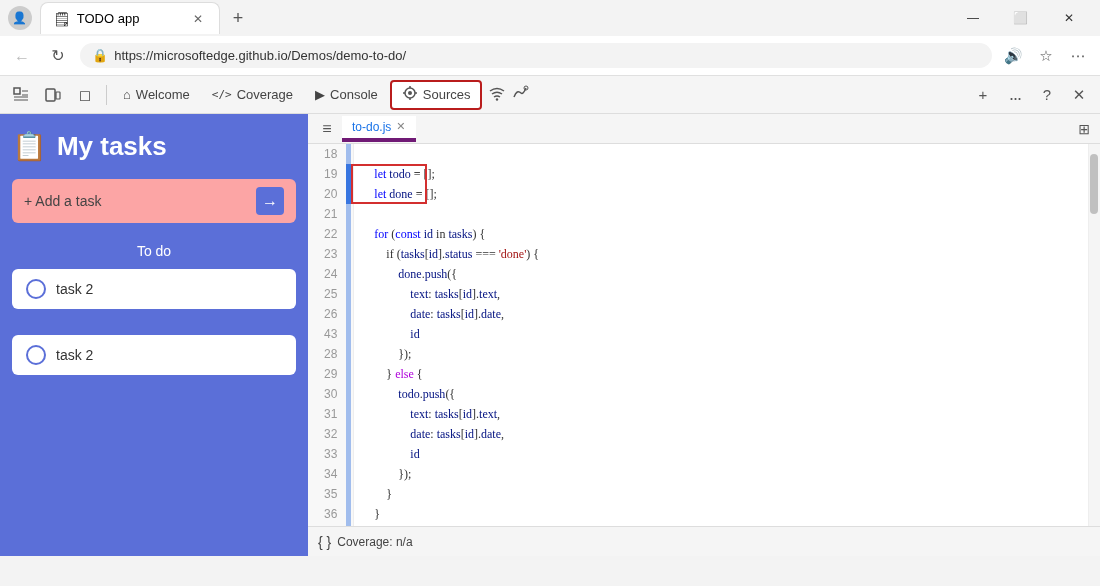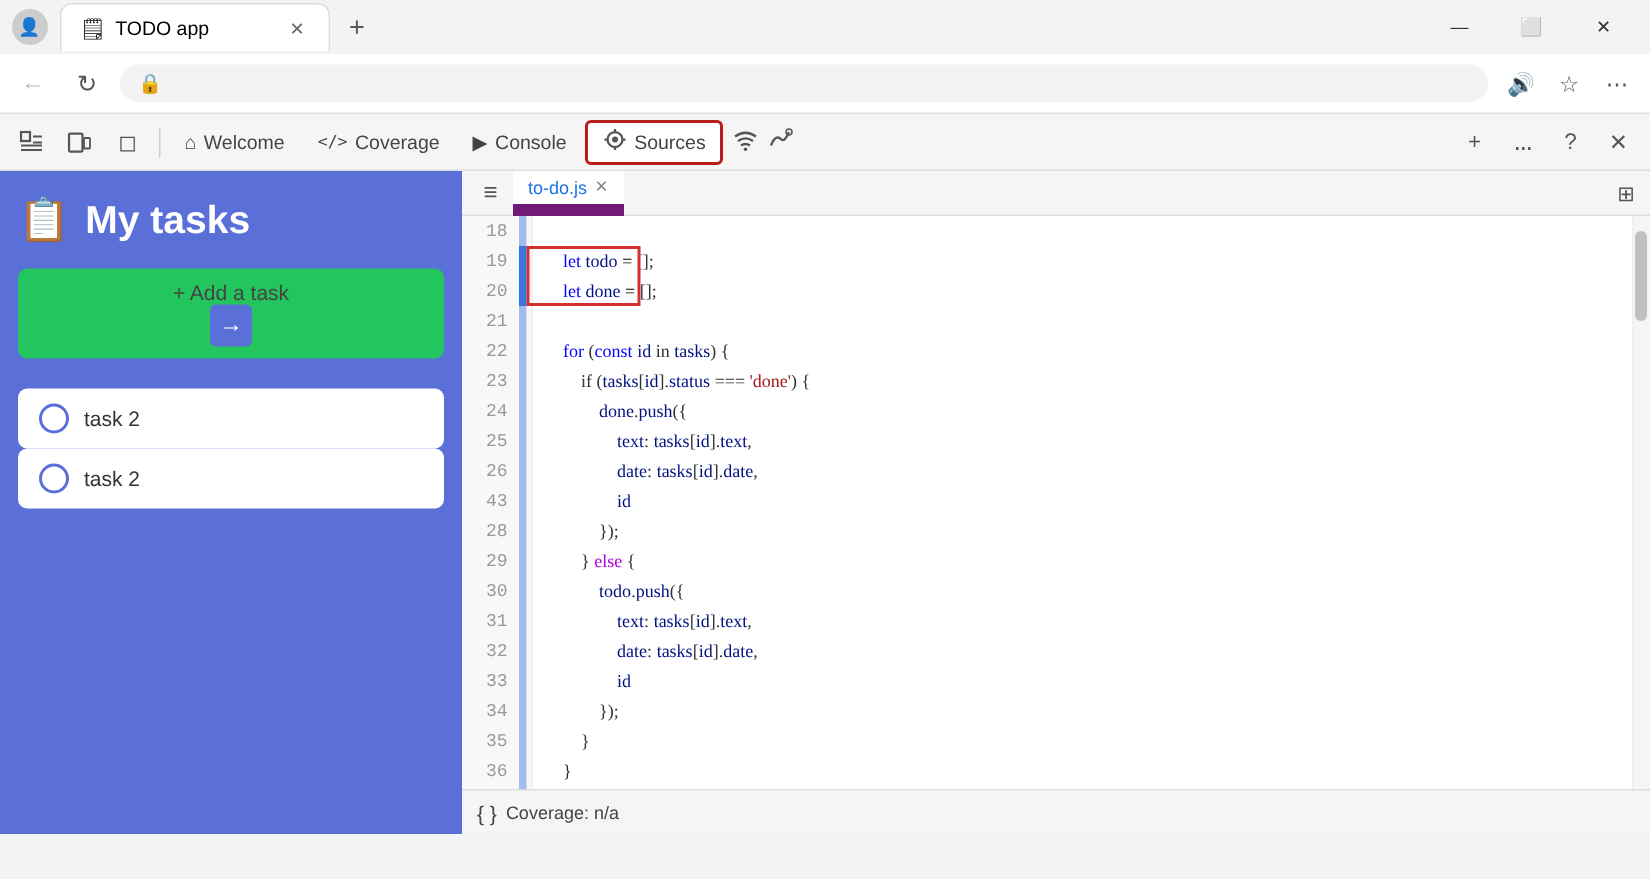--- a/index.html
+++ b/index.html
@@ -101,70 +101,70 @@
     .app-header {
       display: flex; align-items: center; gap: 10px; margin-bottom: 16px; width: 100%;
     }
     .app-icon {
       font-size: 28px;
     }
     .app-title {
       font-size: 26px; font-weight: bold; color: white;
     }
     .add-task-bar {
-      display: flex; align-items: center; background: #22c55e; border-radius: 6px;
-      padding: 8px 12px; width: 100%; margin-bottom: 20px; justify-content: space-between; flex-direction: column;
+      display: flex; align-items: center; background: #fca5a5; border-radius: 6px;
+      padding: 8px 12px; width: 100%; margin-bottom: 20px; justify-content: space-between;
     }
     .add-task-text { display: flex; align-items: center; gap: 6px; color: #444; font-size: 14px; }
     .add-task-arrow {
       background: #5b6fd8; color: white; border-radius: 4px;
       width: 28px; height: 28px; display: flex; align-items: center;
       justify-content: center; font-size: 16px;
     }
     .section-label {
       color: white; font-size: 14px; margin-bottom: 10px; width: 100%; text-align: center;
     }
     .task-item {
       display: flex; align-items: center; background: white; border-radius: 6px;
-      padding: 10px 14px; width: 100%; margin-bottom: 0; gap: 10px;
+      padding: 10px 14px; width: 100%; margin-bottom: 26px; gap: 10px;
     }
     .task-circle {
       width: 20px; height: 20px; border-radius: 50%; border: 2px solid #5b6fd8;
       flex-shrink: 0;
     }
     .task-name { font-size: 14px; color: #333; }
 
     
     .devtools-panel {
       flex: 1; display: flex; flex-direction: column; background: white; overflow: hidden;
     }
     .devtools-file-tabs {
       display: flex; align-items: center; background: #f5f5f5;
       border-bottom: 1px solid #ddd; height: 30px; padding: 0 4px;
     }
     .file-tab {
       display: flex; align-items: center; padding: 4px 10px; cursor: pointer;
       font-size: 12px; color: #444; gap: 5px; border-bottom: 2px solid transparent;
     }
     .file-tab.active {
-      background: white; border-bottom: 8px solid #701a75; color: #1a73e8;
+      background: white; border-bottom: 4px solid #701a75; color: #1a73e8;
     }
     .file-tab-close { font-size: 11px; color: #888; cursor: pointer; }
     .devtools-panel-action {
       margin-left: auto; width: 24px; height: 24px; display: flex; align-items: center;
       justify-content: center; cursor: pointer; color: #555; font-size: 14px;
     }
 
     
     .code-area {
       display: flex; flex: 1; overflow: hidden; position: relative;
     }
     .line-numbers {
       background: #f8f8f8; padding: 0 16px; color: #999; font-size: 12px;
-      font-family: Liberation Mono, monospace; line-height: 20px; text-align: right;
+      font-family: Liberation Sans, sans-serif; line-height: 20px; text-align: right;
       border-right: 1px solid #eee; min-width: 38px; overflow: hidden;
       user-select: none;
     }
     .code-content {
       flex: 1; padding: 0 8px; font-size: 12px; font-family: Liberation Serif, serif;
       line-height: 20px; overflow: hidden; white-space: pre; color: #333;
     }
     .code-line { display: block; height: 20px; }
 
     
@@ -210,20 +210,21 @@
     <div class="win-btn">⬜</div>
     <div class="win-btn close">✕</div>
   </div>
 </div>
 
 <div class="address-bar">
   <div class="nav-btn disabled">←</div>
   <div class="nav-btn">↻</div>
   <div class="url-bar">
     <span class="lock-icon">🔒</span>
+    <span class="url-text">https://microsoftedge.github.io/Demos/demo-to-do/</span>
   </div>
   <div class="address-bar-actions">
     <div class="addr-action-btn">🔊</div>
     <div class="addr-action-btn">☆</div>
     <div class="addr-action-btn">⋯</div>
   </div>
 </div>
 
 <div class="devtools-toolbar">
   <div class="dt-icon-btn" title="Inspect element">
@@ -292,20 +293,21 @@
     <div class="app-header">
       <span class="app-icon">📋</span>
       <span class="app-title">My tasks</span>
     </div>
     <div class="add-task-bar">
       <div class="add-task-text">
         <span>+ Add a task</span>
       </div>
       <div class="add-task-arrow">→</div>
     </div>
+    <div class="section-label">To do</div>
     <div class="task-item">
       <div class="task-circle"></div>
       <span class="task-name">task 2</span>
     </div>
     <div class="task-item">
       <div class="task-circle"></div>
       <span class="task-name">task 2</span>
     </div>
   </div>
 

